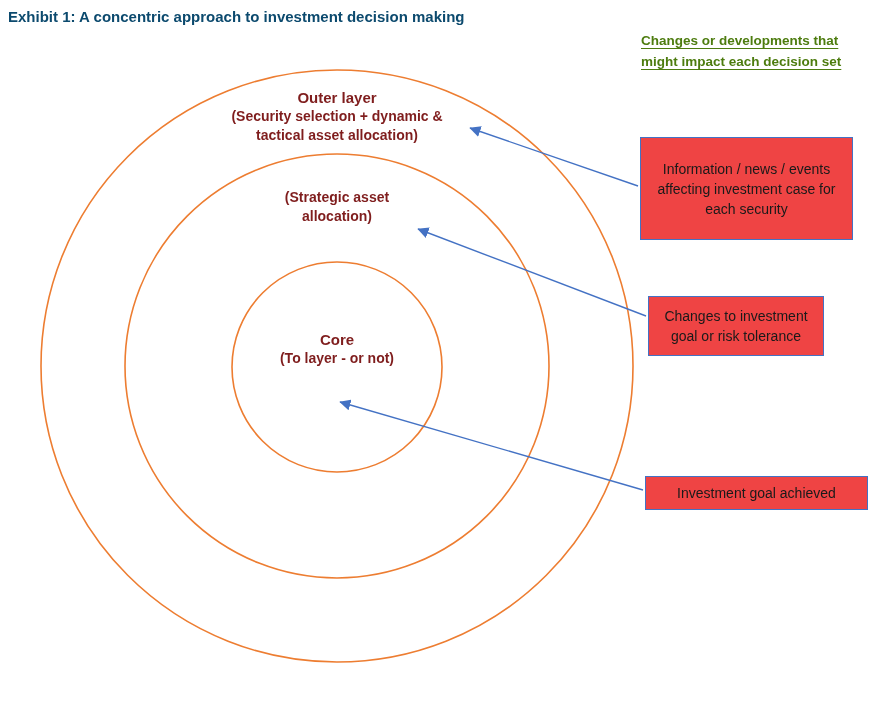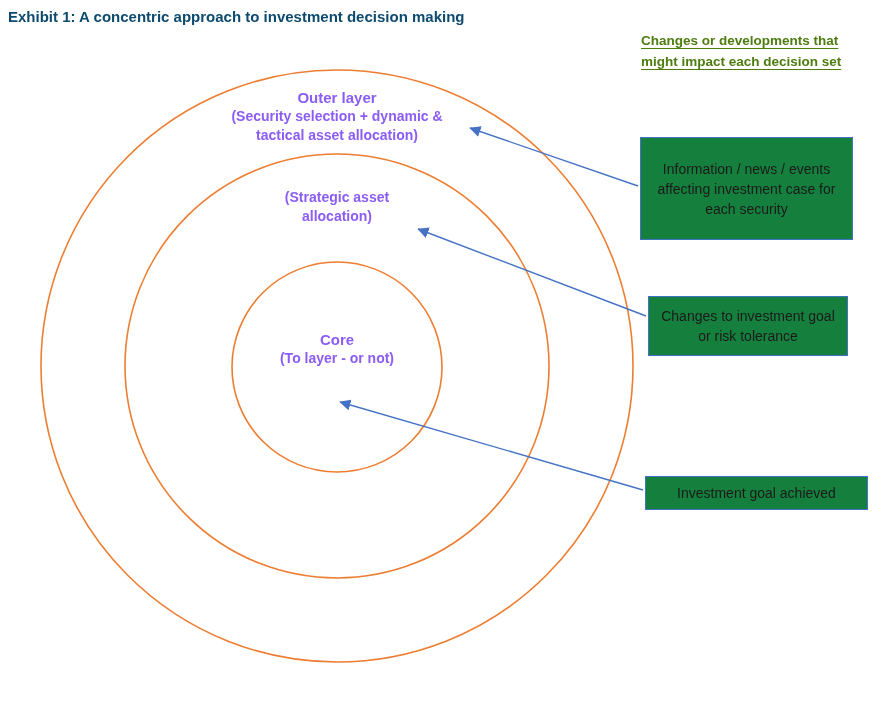--- a/index.html
+++ b/index.html
@@ -24,53 +24,53 @@
   svg.diagram-layer {
     position: absolute;
     left: 0;
     top: 0;
     width: 895px;
     height: 726px;
   }
   .circle-label {
     position: absolute;
     text-align: center;
-    color: #8b5cf6;
+    color: #7f1d1d;
     font-weight: bold;
     font-size: 14px;
     line-height: 19px;
   }
   .circle-label .cl-title { font-size: 15px; }
   .legend-heading {
     position: absolute;
     left: 641px;
     top: 30px;
     width: 216px;
     font-size: 13.5px;
     font-weight: bold;
     color: #4d7c0f;
     line-height: 21px;
     text-decoration: underline;
     text-underline-offset: 3px;
   }
   .legend-box {
     position: absolute;
     border: 1px solid #4472C4;
-    background: #15803d;
+    background: #ef4444;
     color: #1a1a1a;
     font-size: 14px;
     line-height: 20px;
     text-align: center;
     display: flex;
     align-items: center;
     justify-content: center;
     padding: 4px 8px;
   }
   .box-info   { left: 640px; top: 137px; width: 213px; height: 103px; }
-  .box-change { left: 648px; top: 296px; width: 200px; height: 60px; }
+  .box-change { left: 648px; top: 296px; width: 176px; height: 60px; }
   .box-goal   { left: 645px; top: 476px; width: 223px; height: 34px; }
   .label-outer  { left: 212px; top: 88px;  width: 250px; }
   .label-middle { left: 267px; top: 188px; width: 140px; }
   .label-core   { left: 247px; top: 330px; width: 180px; }
 </style>
 </head>
 <body>
 
 <div class="canvas">
 

